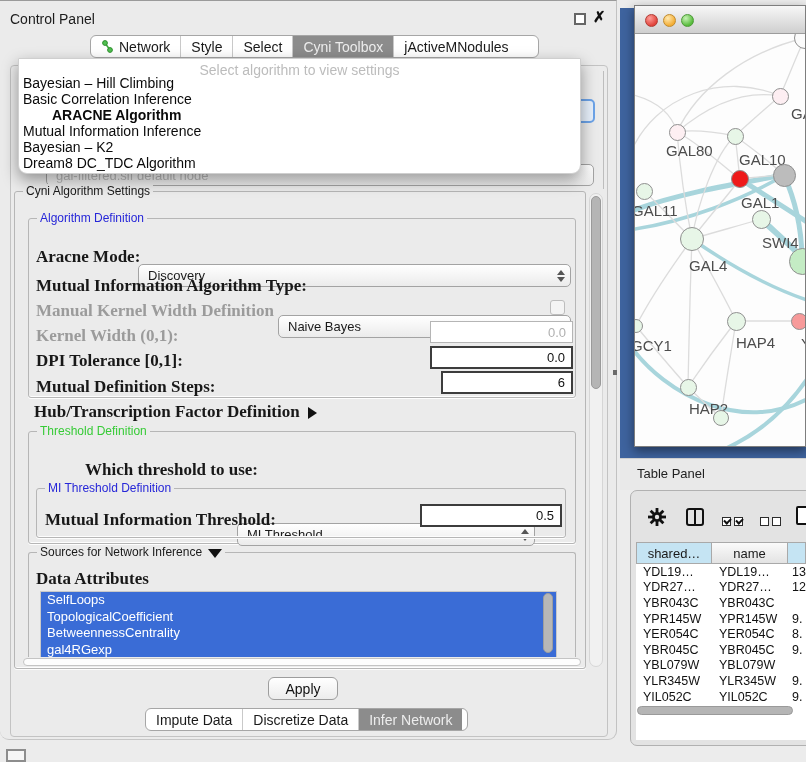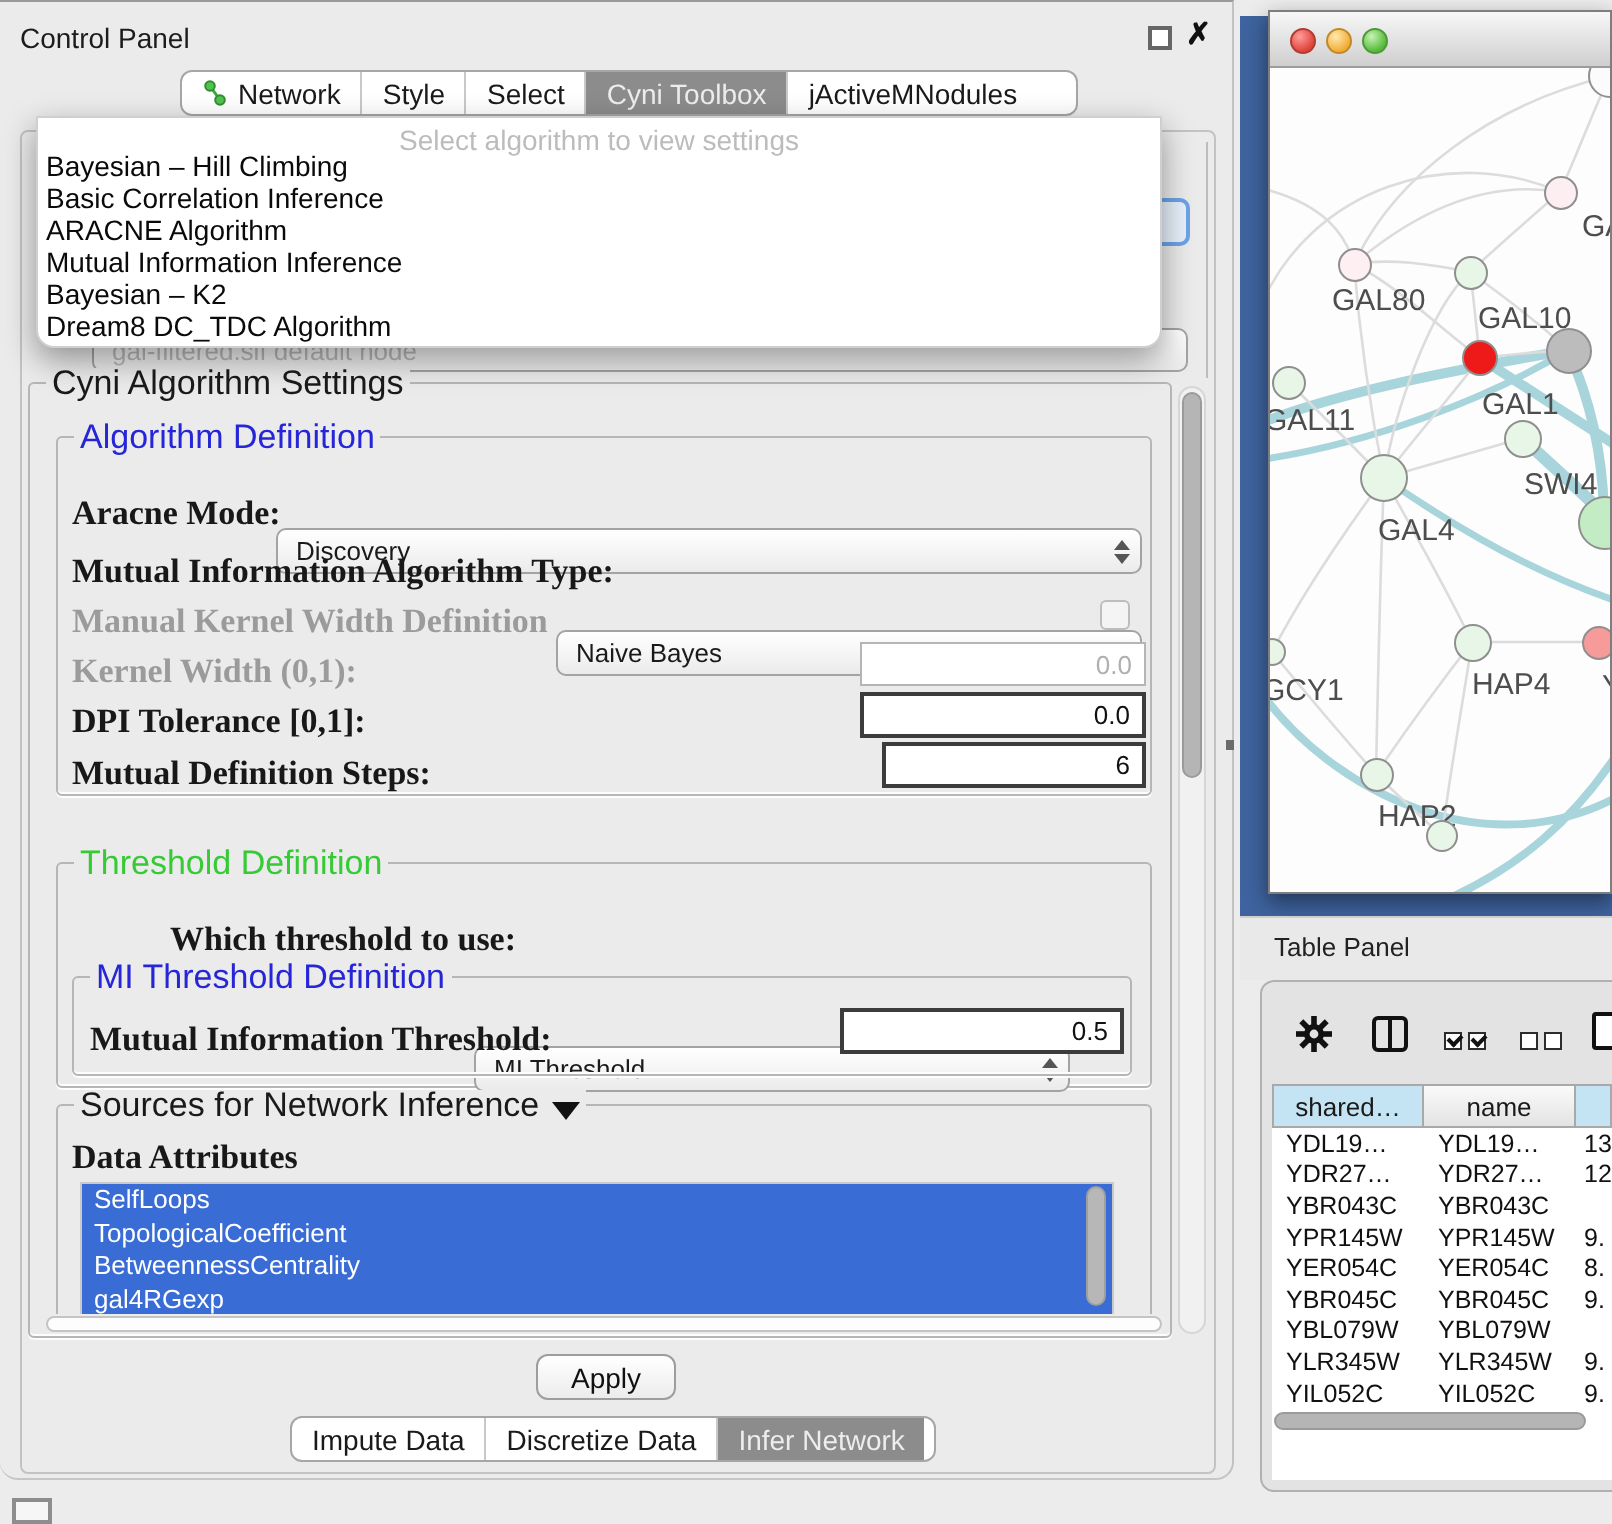--- a/index.html
+++ b/index.html
@@ -45,27 +45,27 @@
   #focus-frag { left:576px; top:98px; width:19px; height:24px; border:2px solid #6ca3e8;
     background:#e7f0fb; border-radius:5px; }
   #frag-line { left:603px; top:70px; width:1px; height:118px; background:#bdbdbd; }
 
   
   #dropdown { left:18px; top:57px; width:563px; height:116px; background:#fff;
     border:1px solid #cfcfcf; border-radius:1px 1px 9px 9px;
     box-shadow:0 6px 16px rgba(0,0,0,.38); z-index:30; }
   .dd-hint { text-align:center; font-size:14px; color:#bcbcbc; padding-top:3px; height:16px; }
   .dd-item { font-size:14px; color:#0a0a0a; padding:0 0 0 4px; height:16px; line-height:16px; }
-  .dd-item.bold { font-weight:normal; }
+  .dd-item.bold { font-weight:bold;margin-left:29px; }
 
   
   .grp { position:absolute; border:1px solid #b6b6b6; border-radius:3px;
     box-shadow:0 1px 0 #fdfdfd, inset 0 -1px 0 #fdfdfd; }
   .grp-title { position:absolute; top:-8px; left:8px; background:#ebebeb; padding:0 3px;
-    font-size:17px; color:#1a1a1a; line-height:15px; }
+    font-size:12px; color:#1a1a1a; line-height:15px; }
   .t-blue { color:#2626d8; }
   .t-green { color:#36cb36; }
   .lbl { position:absolute; font-size:17px; font-weight:bold; color:#181818; white-space:nowrap;font-family:Liberation Serif, serif; }
   .lbl.dis { color:#9b9b9b; }
   .inp { position:absolute; background:#fff; border:2px solid #3c3c3c; font-size:13px;
     color:#111; text-align:right; padding:0 6px 0 0; display:flex; align-items:center;
     justify-content:flex-end; }
   .inp.dis { border:1px solid #b5b5b5; color:#b0b0b0; }
   .chk { position:absolute; width:15px; height:15px; border:1px solid #bdbdbd;
     border-radius:3px; background:#f4f4f4; }
@@ -219,20 +219,23 @@
     </div>
     <div class="lbl dis" style="left:36px; top:300px;">Manual Kernel Width Definition</div>
     <div class="chk" style="left:550px; top:299px;"></div>
     <div class="lbl dis" style="left:36px; top:325px;">Kernel Width (0,1):</div>
     <div class="inp dis" style="left:430px; top:320px; width:143px; height:22px;">0.0</div>
     <div class="lbl" style="left:36px; top:350px;">DPI Tolerance [0,1]:</div>
     <div class="inp" style="left:430px; top:345px; width:143px; height:23px;">0.0</div>
     <div class="lbl" style="left:36px; top:376px;">Mutual Definition Steps:</div>
     <div class="inp" style="left:441px; top:370px; width:132px; height:23px;">6</div>
 
+    <div class="lbl" style="left:34px; top:401px;">
+      <span>Hub/Transcription Factor Definition</span><span class="tri-right"></span>
+    </div>
 
     <div class="grp" style="left:28px; top:430px; width:548px; height:113px;">
       <div class="grp-title t-green">Threshold Definition</div>
     </div>
     <div class="lbl" style="left:85px; top:459px;">Which threshold to use:</div>
     <div class="combo abs" style="left:237px; top:454px; width:298px; height:23px;">
       <span>MI Threshold</span>
       <span class="arr">
           <i class="up"></i>
           <i class="dn"></i>

